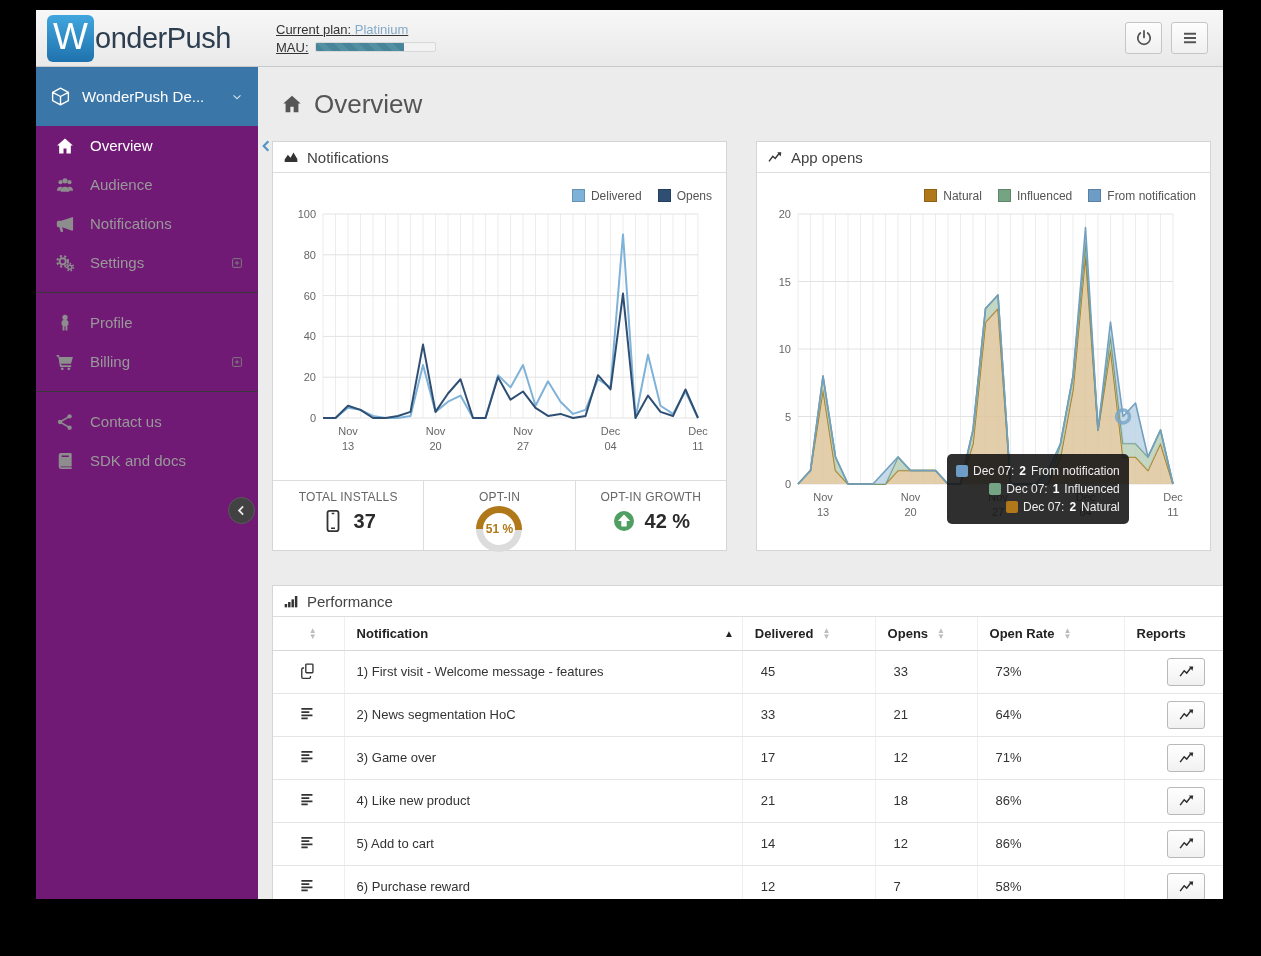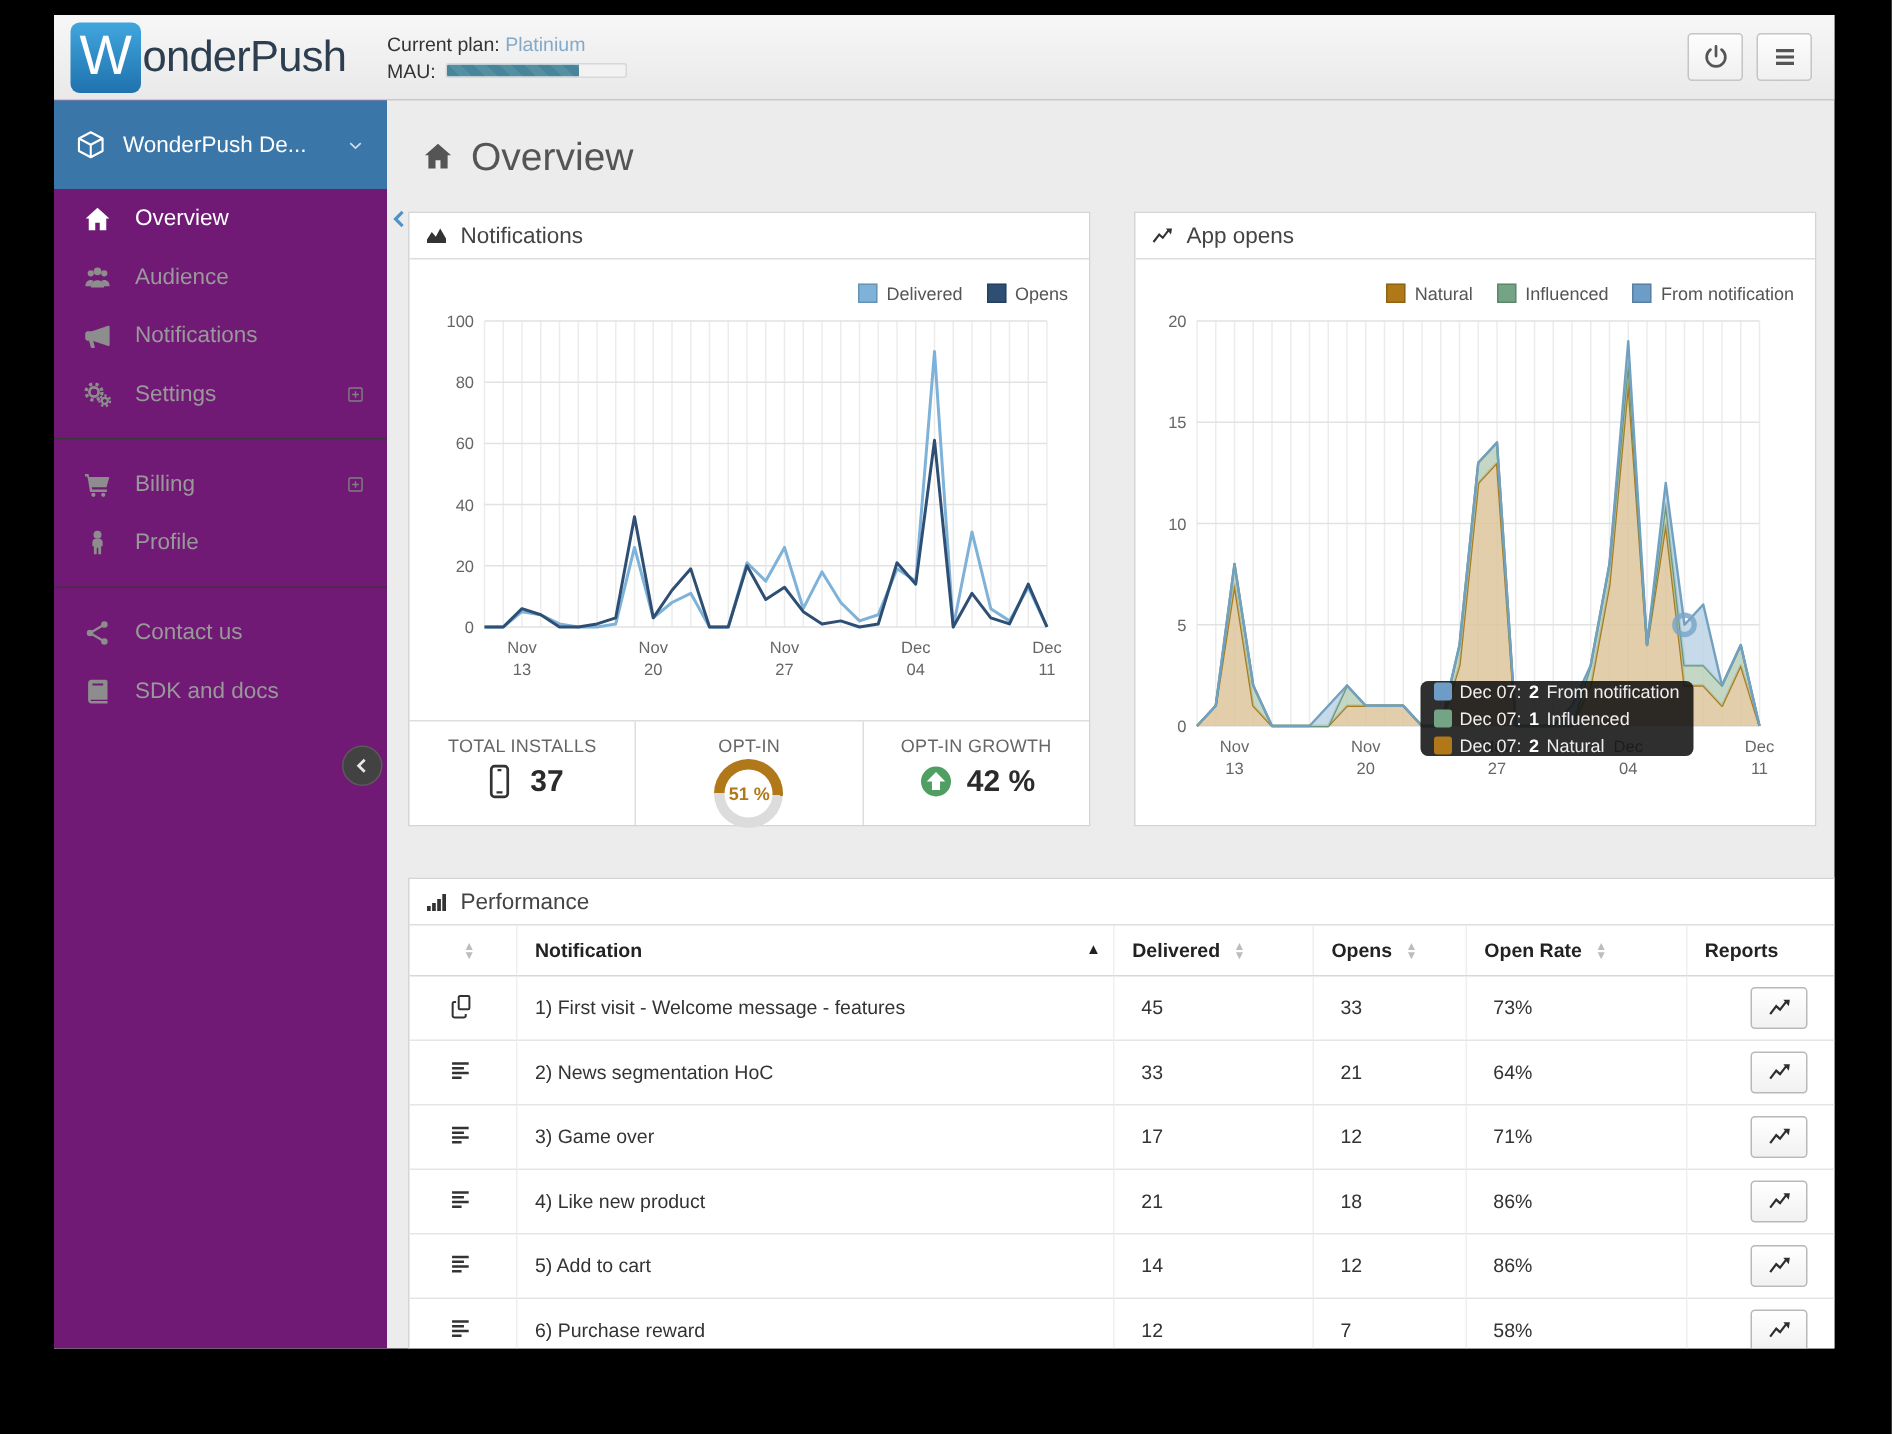--- a/index.html
+++ b/index.html
@@ -9,21 +9,21 @@
             background:#ececec; overflow:hidden; display:flex; flex-direction:column; }
 
   
   .topbar { height:57px; flex:0 0 57px; background:linear-gradient(#f7f7f7,#e9e9e9);
             border-bottom:1px solid #c9c9c9; display:flex; align-items:center; }
   .brand { width:222px; flex:0 0 222px; display:flex; align-items:center; padding-left:11px; cursor:pointer; }
   .logo-sq { width:47px; height:47px; border-radius:6px; background:linear-gradient(180deg,#41a6de,#1f72ad);
              display:flex; align-items:center; justify-content:center; }
   .logo-sq span { color:#fff; font-size:37px; font-weight:400; margin-top:-3px; }
   .brand-name { font-size:29px; color:#2c3e50; letter-spacing:-0.5px; margin-left:1px; }
-  .plan-info { margin-left:0; font-size:13px; color:#333; }
+  .plan-info { margin-left:18px; font-size:13px; color:#333;text-decoration:underline; }
   .plan-row { margin-bottom:3px; }
   .plan-link { color:#84aac8; text-decoration:none; cursor:pointer; }
   .mau-row { display:flex; align-items:center; gap:6px; }
   .mau-track { width:121px; height:10px; background:#f2f2f2; border:1px solid #d8d8d8; border-radius:2px; overflow:hidden; }
   .mau-fill { height:100%; background:repeating-linear-gradient(45deg,#49859a 0 6px,#558fa2 6px 12px); }
   .topbar-spacer { flex:1; }
   .topbar-buttons { display:flex; gap:9px; padding-right:15px; }
   .tb-btn { width:37px; height:32px; border:1px solid #c5c5c5; border-radius:3px;
             background:linear-gradient(#fdfdfd,#f0f0f0); display:flex; align-items:center; justify-content:center;
             color:#555; cursor:pointer; }
@@ -67,21 +67,21 @@
   .panel-head { height:31px; flex:0 0 31px; border-bottom:1px solid #ddd; display:flex; align-items:center;
                 padding:0 10px; gap:8px; font-size:15px; color:#444; }
   .panel-head svg { width:16px; height:16px; color:#333; }
   .legend-row { display:flex; justify-content:flex-end; gap:16px; margin:14px 14px 2px 0; height:17px; }
   .legend-item { display:flex; align-items:center; gap:6px; font-size:12px; color:#555; cursor:pointer; }
   .legend-sw { width:13px; height:13px; border:1px solid rgba(0,0,0,0.18); }
   .chart-svg text { font-family:"Liberation Sans", sans-serif; }
 
   .panel-rel { position:relative; }
   .chart-tooltip { position:absolute; left:190px; top:312px; background:rgba(18,18,18,0.88);
-                   border-radius:5px; padding:0 9px; display:flex; flex-direction:column; gap:4px; z-index:5; }
+                   border-radius:5px; padding:10px 9px; display:flex; flex-direction:column; gap:4px; z-index:5;align-items:flex-end; }
   .tt-row { display:flex; align-items:center; gap:5px; font-size:12px; color:#eee; white-space:nowrap; }
   .tt-sw { width:12px; height:12px; border-radius:2px; flex:0 0 12px; }
   .tt-row b { color:#fff; }
 
   .stats-row { margin-top:auto; border-top:1px solid #ddd; height:70px; flex:0 0 70px; display:flex; }
   .stat-cell { flex:1; border-right:1px solid #ddd; text-align:center; padding-top:9px; }
   .stat-cell:last-child { border-right:none; }
   .stat-label { font-size:12px; color:#666; letter-spacing:0.2px; }
   .stat-value-row { display:flex; align-items:center; justify-content:center; gap:9px; margin-top:5px; }
   .stat-value { font-size:20px; font-weight:bold; color:#2b2b2b; }
@@ -289,32 +289,32 @@
           <span>Settings</span>
           <svg class="nav-expand">
               <use href="#i-expand"></use>
             </svg>
         </div>
       </div>
 
       <div class="nav-section">
         <div class="nav-item">
           <svg class="nav-ic">
+              <use href="#i-person"></use>
+            </svg>
+          <span>Profile</span>
+        </div>
+        <div class="nav-item">
+          <svg class="nav-ic">
               <use href="#i-cart"></use>
             </svg>
           <span>Billing</span>
           <svg class="nav-expand">
               <use href="#i-expand"></use>
             </svg>
-        </div>
-        <div class="nav-item">
-          <svg class="nav-ic">
-              <use href="#i-person"></use>
-            </svg>
-          <span>Profile</span>
         </div>
       </div>
 
       <div class="nav-section">
         <div class="nav-item">
           <svg class="nav-ic">
               <use href="#i-share"></use>
             </svg>
           <span>Contact us</span>
         </div>

